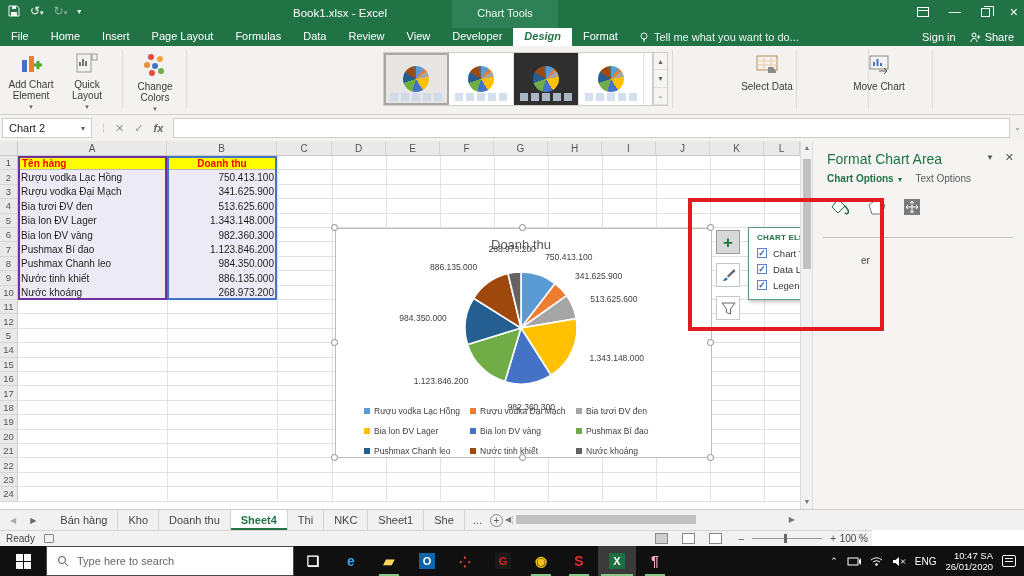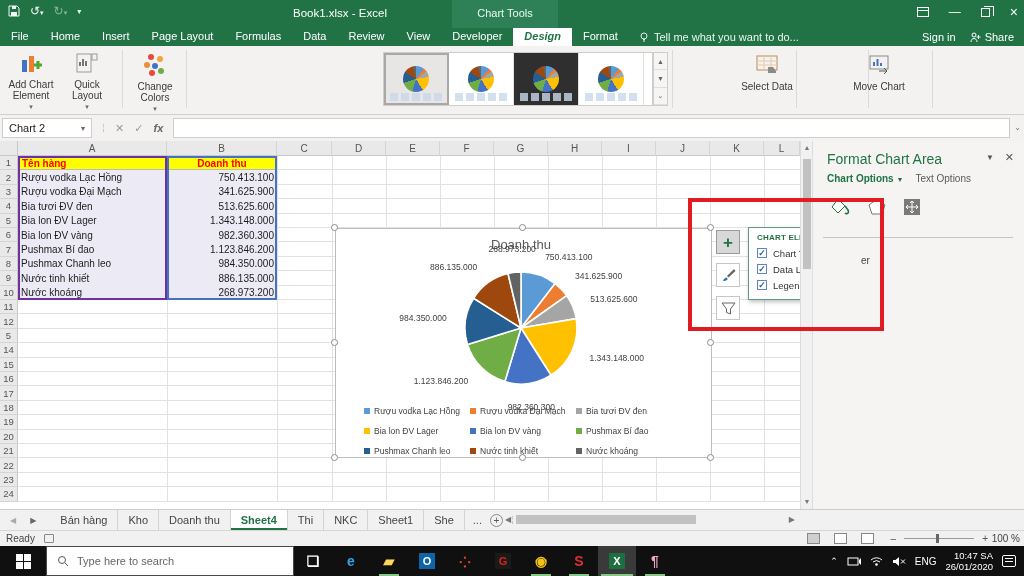--- a/index.html
+++ b/index.html
@@ -115,21 +115,21 @@
   .stab { display:flex; align-items:center; padding:0 10px; border-right:1px solid #d5d3d1; cursor:default; white-space:nowrap; }
   .stab.active { background:#fff; color:#217346; font-weight:bold; box-shadow:inset 0 -2px 0 #217346; }
   .stab-extra { display:flex; align-items:center; gap:8px; padding:0 8px; color:#555; }
   .addsheet { width:13px; height:13px; border:1px solid #8a8a8a; border-radius:50%; font-size:10px; line-height:11px; text-align:center; color:#555; }
   .hscroll { position:absolute; left:505px; top:513px; width:290px; height:13px; display:flex; align-items:center; gap:3px; }
   .hs-arr { font-size:8px; color:#777; }
   .hs-track { flex:1; height:11px; background:#f1f1f1; position:relative; }
   .hs-thumb { position:absolute; left:2px; top:1px; width:180px; height:9px; background:#c1c1c1; }
 
   
-  .statusbar { position:absolute; left:0; top:530px; width:1024px; height:16px; background:#f1f1f1; border-top:1px solid #d8d6d4; font-size:10px; color:#444; }
+  .statusbar { position:absolute; left:0; top:530px; width:872px; height:16px; background:#f1f1f1; border-top:1px solid #d8d6d4; font-size:10px; color:#444; }
   .ready { position:absolute; left:6px; top:2px; }
   .macro { position:absolute; left:44px; top:3px; width:10px; height:9px; border:1px solid #888; border-radius:1px; }
   .stat-right { position:absolute; right:230px; top:2px; display:flex; gap:22px; }
   .viewicons { position:absolute; right:150px; top:2px; display:flex; gap:14px; }
   .vic { width:13px; height:11px; border:1px solid #888; background:#fff; }
   .vic.sel { background:#cfcfcf; }
   .zoomctl { position:absolute; right:36px; top:2px; display:flex; align-items:center; gap:8px; color:#555; }
   .ztrack { width:70px; height:1px; background:#999; position:relative; }
   .zthumb { position:absolute; left:32px; top:-4px; width:3px; height:9px; background:#666; }
   .zoomval { position:absolute; right:4px; top:2px; }

